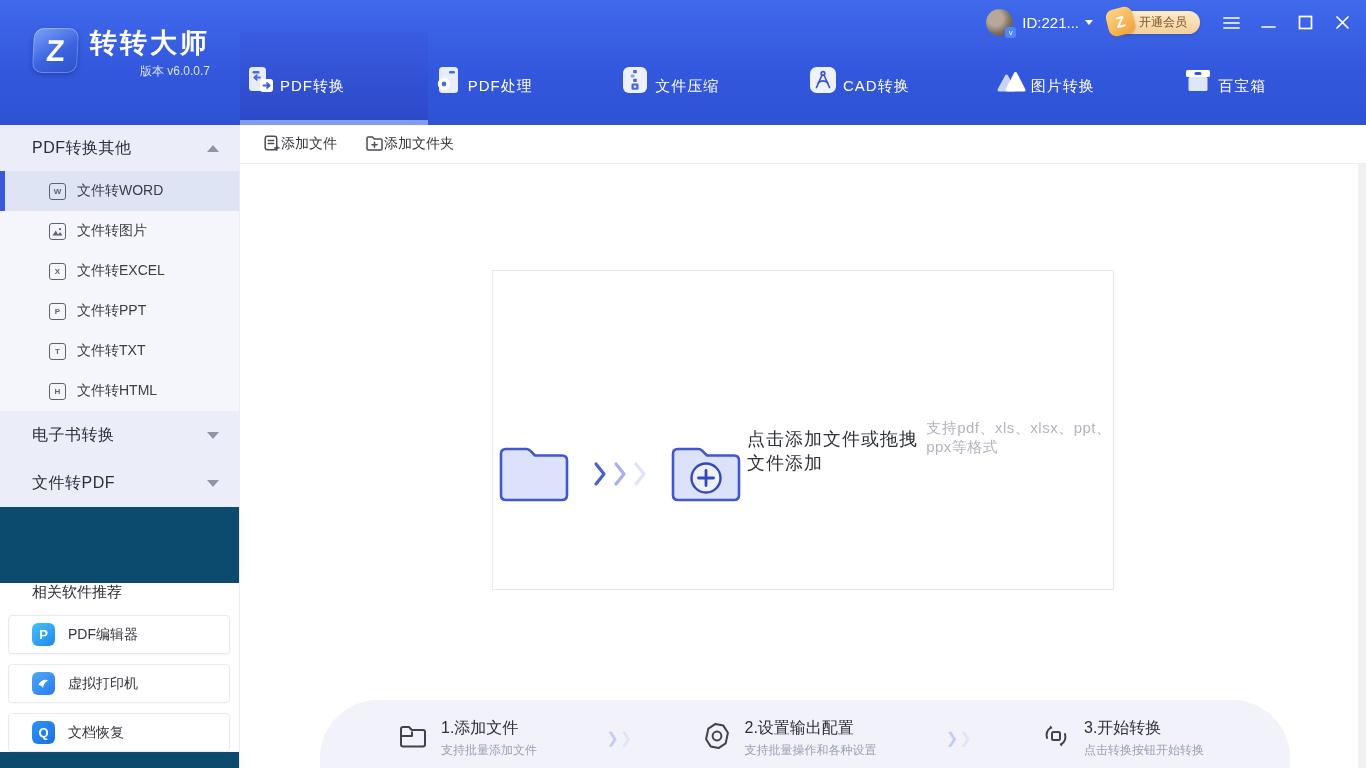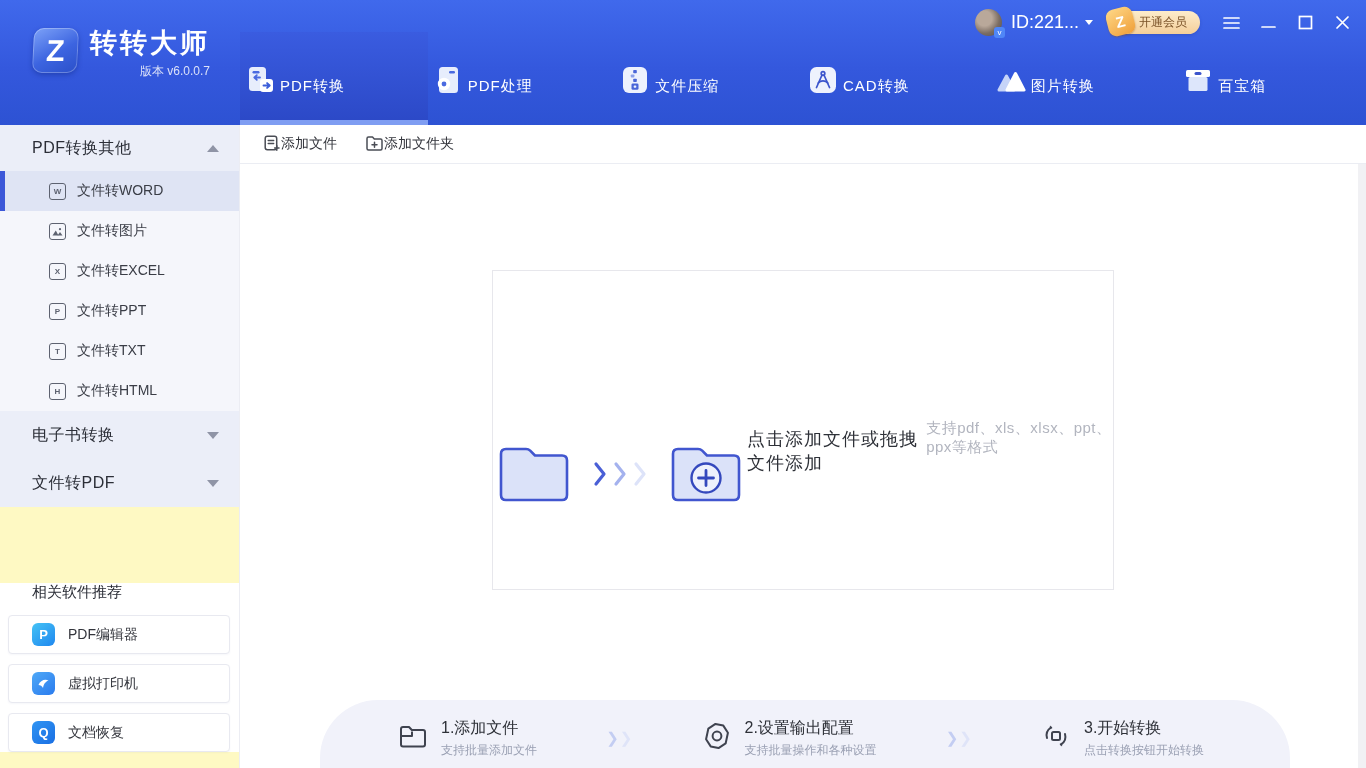--- a/index.html
+++ b/index.html
@@ -26,35 +26,35 @@
   .tab-label { font-size:15px; margin-top:4px; position:relative; z-index:2; letter-spacing:1px; }
   .tab.active::before { content:""; position:absolute; left:0; right:0; top:32px; bottom:0;
                         background:linear-gradient(180deg,#3a5ce0,#2b48c6); }
   .tab.active::after { content:""; position:absolute; left:0; right:0; bottom:0; height:5px; background:#7f9df2; }
 
   .userbar { position:absolute; right:15px; top:9px; display:flex; align-items:center; }
   .avatar { width:27px; height:27px; border-radius:50%; position:relative;
             background:radial-gradient(circle at 35% 35%,#b9a89a 0 30%,#7b6d63 60%,#4a4a55 100%); }
   .avatar-badge { position:absolute; right:-3px; bottom:-2px; width:11px; height:11px; border-radius:3px;
                   background:#4f86f7; color:#fff; font-size:8px; line-height:11px; text-align:center; }
-  .uid { color:#fff; font-size:18px; margin-left:9px;text-align:right; }
+  .uid { color:#fff; font-size:15px; margin-left:9px;text-align:right; }
   .uid-caret { width:0; height:0; border-left:4px solid transparent; border-right:4px solid transparent;
                border-top:5px solid #fff; margin-left:6px; }
   .vip-pill { position:relative; margin-left:22px; height:23px; border-radius:12px; padding:0 13px 0 24px;
               background:linear-gradient(180deg,#fdeccb,#f4cf9a); display:flex; align-items:center;
               color:#7a5227; font-size:12px; box-shadow:0 1px 3px rgba(40,60,150,.35); }
   .vip-z { position:absolute; left:-8px; top:-3px; width:27px; height:27px; border-radius:8px;
            background:linear-gradient(155deg,#ffd887,#ef9f3a); transform:rotate(-14deg);
            display:flex; align-items:center; justify-content:center; color:#fff;
            font-weight:bold; font-size:15px; box-shadow:0 1px 2px rgba(140,80,10,.45); }
   .win-controls { display:flex; align-items:center; gap:19px; margin-left:22px; }
   .win-btn { display:flex; align-items:center; justify-content:center; width:18px; height:18px; }
 
   
-  .sidebar { position:absolute; left:0; top:125px; width:240px; height:643px; background:#fef9c3;
+  .sidebar { position:absolute; left:0; top:125px; width:240px; height:643px; background:#0c4a6e;
              border-right:1px solid #ecedf3; }
   .side-group-head { height:46px; display:flex; align-items:center; justify-content:space-between;
                      padding:0 20px 0 32px; background:#ebeef8; font-size:16px; color:#2b2e37; cursor:default; }
   .side-group-head .g-label { letter-spacing:.5px; }
   .caret-up { width:0; height:0; border-left:6px solid transparent; border-right:6px solid transparent;
               border-bottom:7px solid #8f94a6; }
   .caret-down { width:0; height:0; border-left:6px solid transparent; border-right:6px solid transparent;
                 border-top:7px solid #8f94a6; }
   .side-items { background:#f5f6fb; }
   .side-item { height:40px; display:flex; align-items:center; padding-left:49px; gap:11px;

